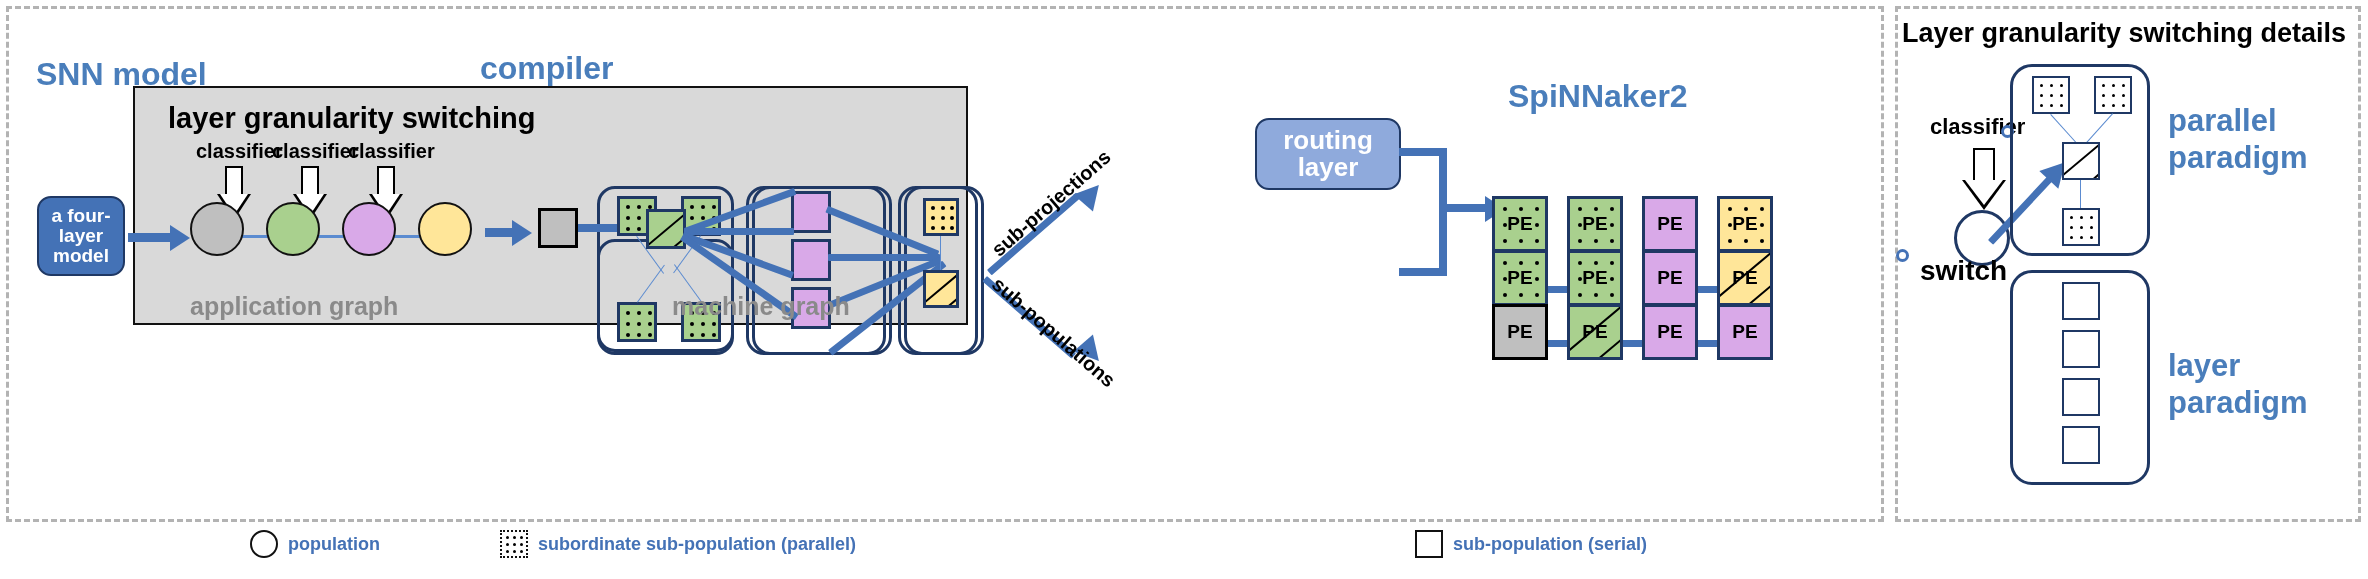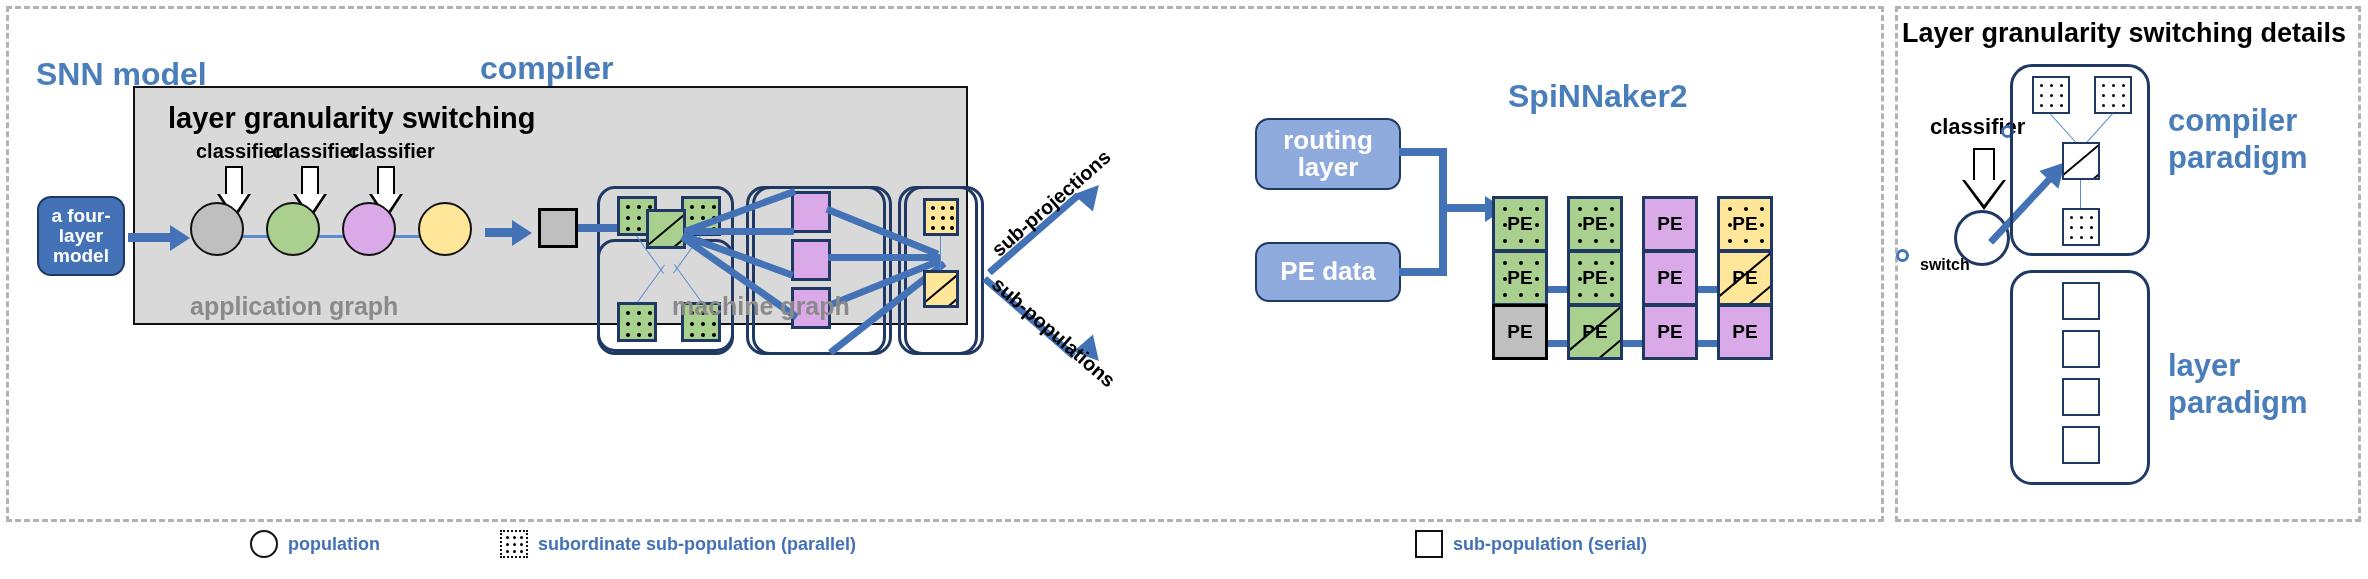--- a/index.html
+++ b/index.html
@@ -254,21 +254,20 @@
 
   <div class="thick" style="left:987px;top:276px;width:118px;transform:rotate(41deg);"></div>
   <div style="position:absolute;left:1078px;top:340px;width:0;height:0;
        border-left:13px solid transparent;border-right:13px solid transparent;border-top:24px solid #4472b6;
        transform:rotate(-41deg);"></div>
 
   <div class="lbl black rot" style="left:976px;top:193px;font-size:20px;transform:rotate(-41deg);">sub-projections</div>
   <div class="lbl black rot" style="left:976px;top:322px;font-size:20px;transform:rotate(41deg);">sub-populations</div>
 
   <div class="bluebox bluebox-lt" style="left:1255px;top:118px;width:146px;height:72px;font-size:26px;">routing layer</div>
-  <div class="bluebox bluebox-lt" style="left:1255px;top:242px;width:146px;height:60px;font-size:26px;">PE data</div>
 
   <div class="ln" style="left:1399px;top:148px;width:48px;height:8px;"></div>
   <div class="ln" style="left:1439px;top:148px;width:8px;height:128px;"></div>
   <div class="ln" style="left:1399px;top:268px;width:48px;height:8px;"></div>
   <div class="ln" style="left:1439px;top:204px;width:50px;height:8px;"></div>
   <div class="arrow-r" style="left:1485px;top:196px;"></div>
 
   <div class="ln" style="left:1516px;top:248px;width:7px;height:26px;"></div>
   <div class="ln" style="left:1591px;top:248px;width:7px;height:26px;"></div>
   <div class="ln" style="left:1666px;top:248px;width:7px;height:26px;"></div>
@@ -395,21 +394,21 @@
   <div style="position:absolute;left:1896px;top:249px;width:13px;height:13px;border-radius:50%;
        border:3px solid #4472b6;background:#fff;box-sizing:border-box;"></div>
   <div style="position:absolute;left:2001px;top:125px;width:13px;height:13px;border-radius:50%;
        border:3px solid #4472b6;background:#fff;box-sizing:border-box;"></div>
 
   <div class="thick" style="left:1988px;top:240px;width:93px;transform:rotate(-47deg);"></div>
   <div style="position:absolute;left:2044px;top:159px;width:0;height:0;
        border-left:13px solid transparent;border-right:13px solid transparent;border-bottom:24px solid #4472b6;
        transform:rotate(43deg);"></div>
 
-  <div class="lbl black" style="left:1920px;top:257px;font-size:16px;">switch</div>
+  <div class="lbl black" style="left:1920px;top:257px;font-size:28px;">switch</div>
 
   <div class="grp" style="left:2010px;top:64px;width:140px;height:192px;border-radius:22px;"></div>
   <div class="sq" style="left:2032px;top:76px;width:38px;height:38px;background:#fff;border-width:2px;">
     <span class="dots">
       <i style="left:6px;top:6px;width:3px;height:3px"></i>
         <i style="left:16px;top:6px;width:3px;height:3px"></i>
         <i style="left:26px;top:6px;width:3px;height:3px"></i>
       <i style="left:6px;top:16px;width:3px;height:3px"></i>
         <i style="left:16px;top:16px;width:3px;height:3px"></i>
         <i style="left:26px;top:16px;width:3px;height:3px"></i>
@@ -447,21 +446,21 @@
         <i style="left:26px;top:6px;width:3px;height:3px"></i>
       <i style="left:6px;top:16px;width:3px;height:3px"></i>
         <i style="left:16px;top:16px;width:3px;height:3px"></i>
         <i style="left:26px;top:16px;width:3px;height:3px"></i>
       <i style="left:6px;top:26px;width:3px;height:3px"></i>
         <i style="left:16px;top:26px;width:3px;height:3px"></i>
         <i style="left:26px;top:26px;width:3px;height:3px"></i>
     </span>
   </div>
 
-  <div class="lbl blue" style="left:2168px;top:103px;font-size:31px;line-height:1.18;width:180px;white-space:normal;">compiler paradigm</div>
+  <div class="lbl blue" style="left:2168px;top:103px;font-size:31px;line-height:1.18;width:180px;white-space:normal;">parallel paradigm</div>
 
   <div class="grp" style="left:2010px;top:270px;width:140px;height:215px;border-radius:22px;"></div>
   <div class="sq" style="left:2062px;top:282px;width:38px;height:38px;background:#fff;border-width:2px;"></div>
   <div class="sq" style="left:2062px;top:330px;width:38px;height:38px;background:#fff;border-width:2px;"></div>
   <div class="sq" style="left:2062px;top:378px;width:38px;height:38px;background:#fff;border-width:2px;"></div>
   <div class="sq" style="left:2062px;top:426px;width:38px;height:38px;background:#fff;border-width:2px;"></div>
 
   <div class="lbl blue" style="left:2168px;top:348px;font-size:31px;line-height:1.18;width:180px;white-space:normal;">layer paradigm</div>
 
   <div id="legend">

